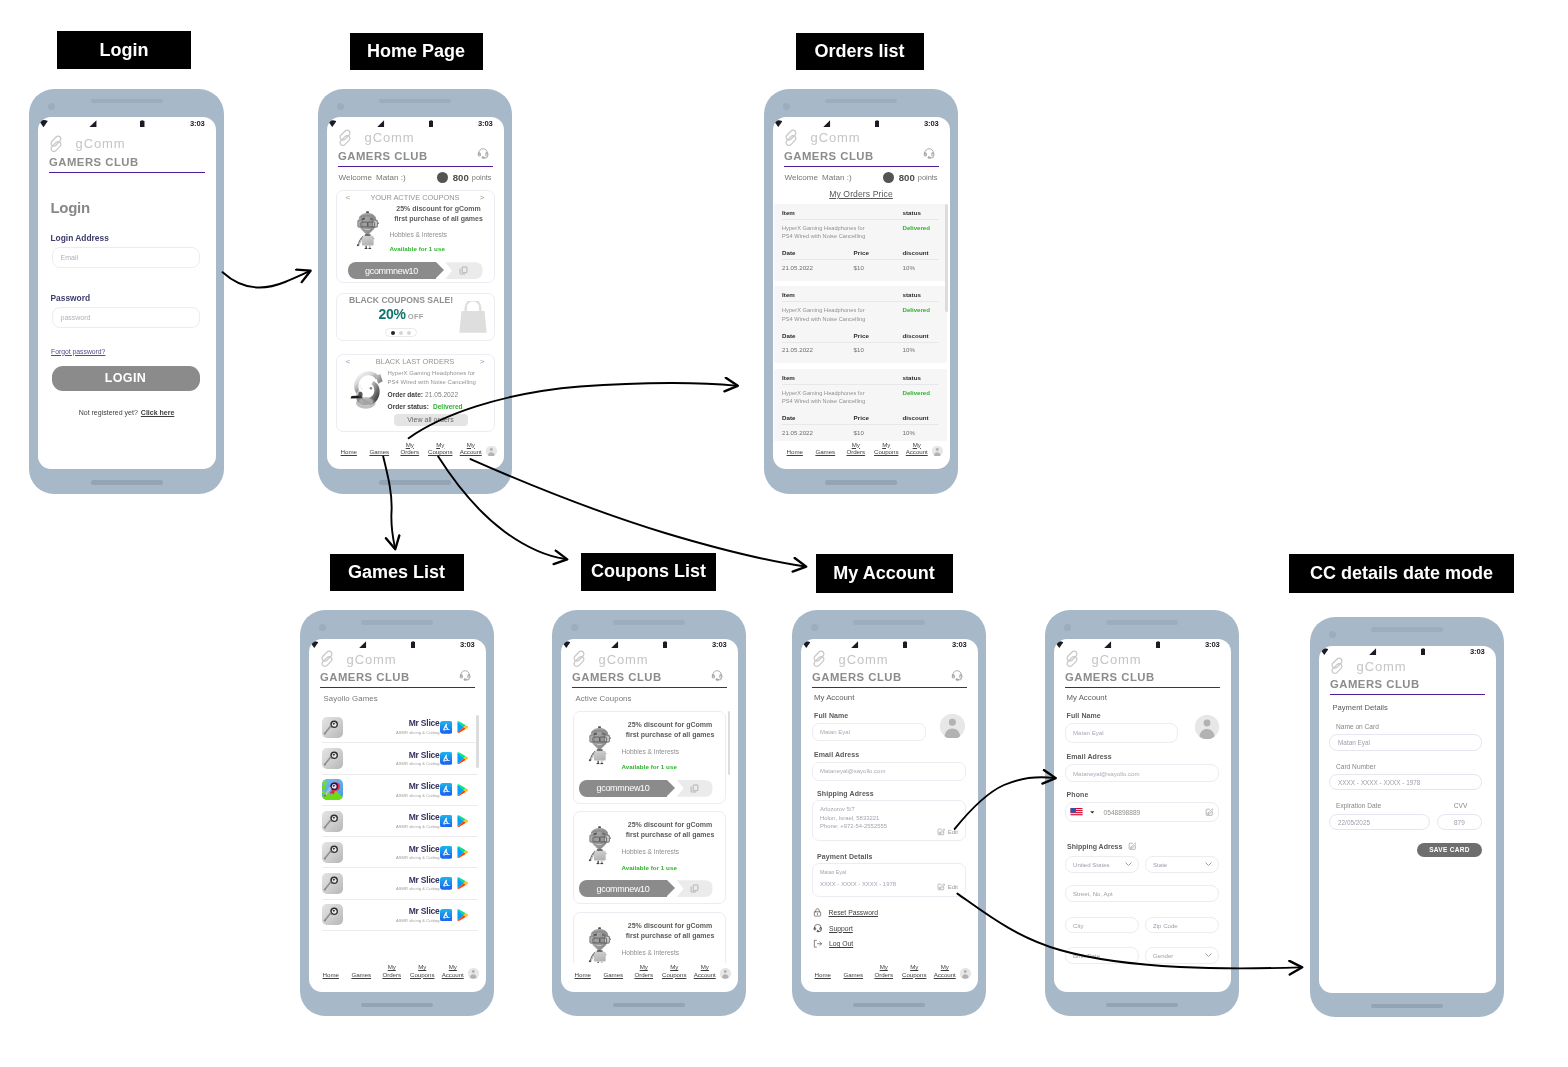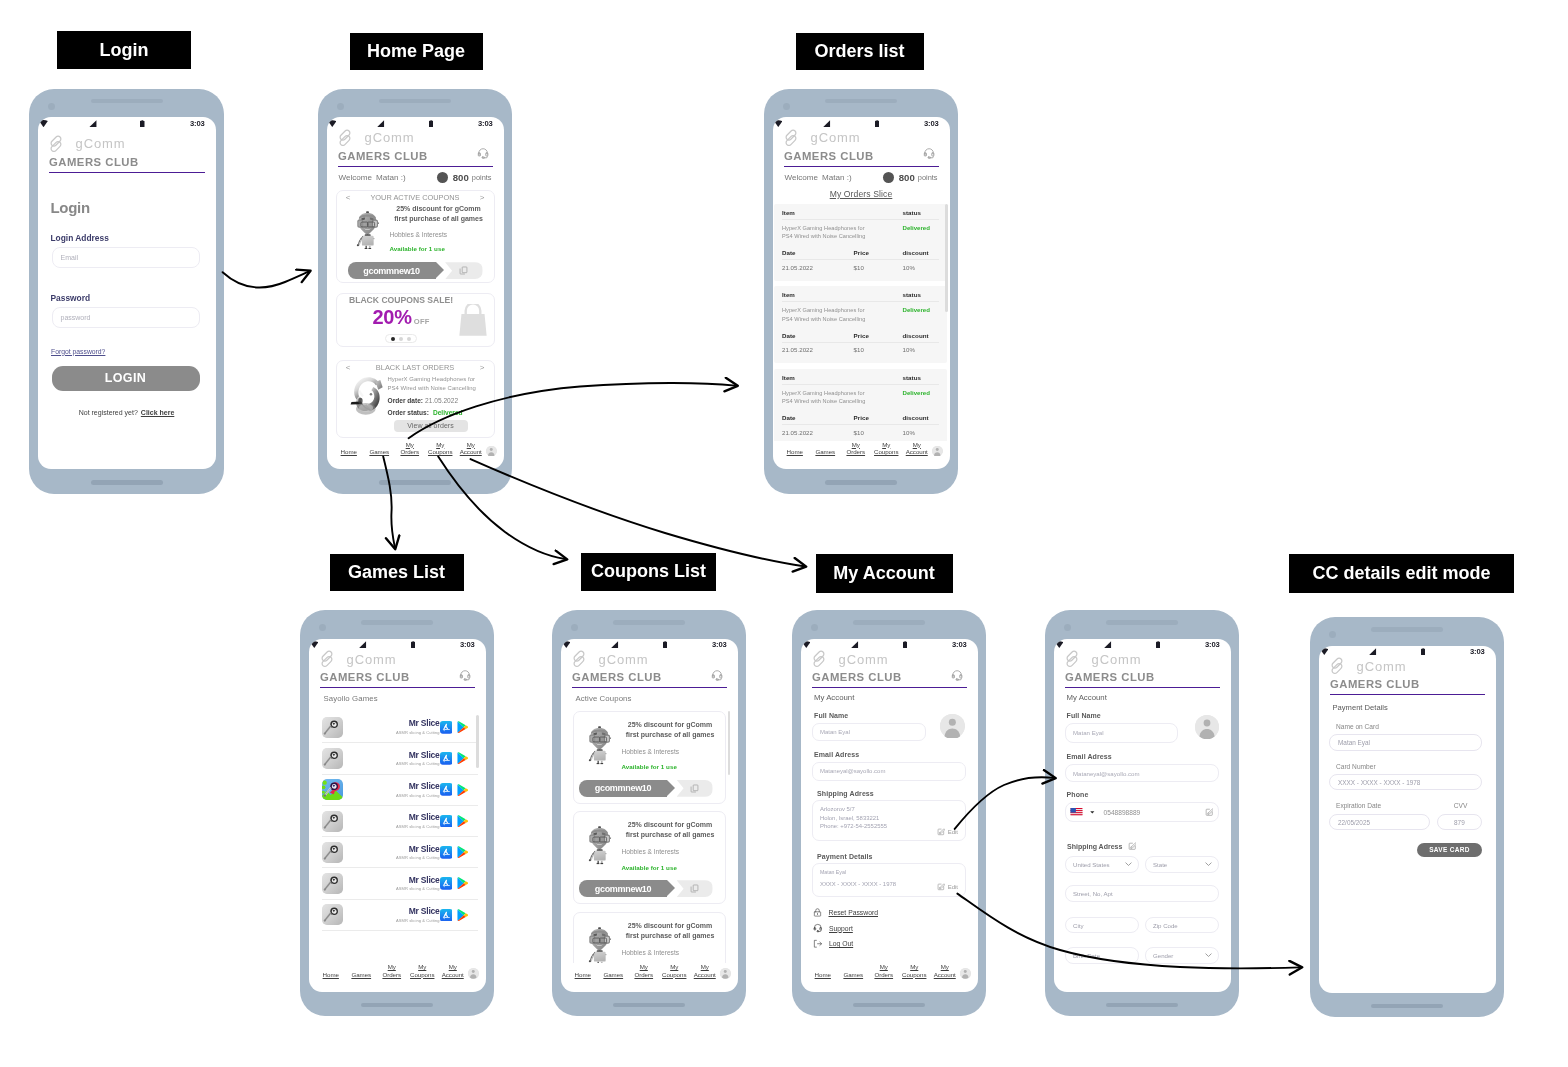--- a/index.html
+++ b/index.html
@@ -45,32 +45,32 @@
   .cardhdr .ttl{font-size:7.4px;color:#949494;letter-spacing:0px;flex:1;text-align:center;}
   .cardhdr .arw{font-size:8px;color:#9a9a9a;width:9px;text-align:center;}
 
   .cpnbody{display:flex;padding:0 6px 0 9px;}
   .robot{width:44px;flex:0 0 44px;display:flex;align-items:flex-start;justify-content:center;padding-top:2px;box-sizing:border-box;}
   .cpntxt{flex:1;padding-top:1px;}
   .cpnbig{width:89px;margin:0 auto;font-size:7px;color:#5d5d5d;font-weight:bold;line-height:1.45;text-align:center;letter-spacing:0px;padding-top:1px;}
   .cpnsub{font-size:6.6px;color:#8f8f8f;margin-top:7px;letter-spacing:0px;line-height:1;}
   .cpnav{font-size:6.2px;color:#2bb32b;font-weight:bold;margin-top:7.5px;letter-spacing:.05px;line-height:1;}
   .codewrap{display:flex;margin:6px 11px 3px 11px;height:17px;position:relative;}
-  .codelbl{background:#8b8b8b;color:#fff;font-size:9px;font-weight:bold;display:flex;align-items:center;
+  .codelbl{background:#8b8b8b;color:#fff;font-size:9px;font-weight:normal;display:flex;align-items:center;
            justify-content:center;letter-spacing:-.3px;position:relative;z-index:2;width:88px;border-radius:8px 0 0 8px;}
   .codelbl:after{content:'';position:absolute;left:100%;top:0;width:0;height:0;
            border-top:8.5px solid transparent;border-bottom:8.5px solid transparent;border-left:8px solid #8b8b8b;}
   .codebtn{flex:1;background:#ebebeb;display:flex;align-items:center;justify-content:center;margin-left:9.6px;
            clip-path:polygon(0 0,100% 0,100% 17px,0 17px,7px 8.5px);border-radius:0 8px 8px 0;}
 
   .banner{display:flex;align-items:center;padding:1px 6px 1px 8px;}
   .bannertxt{flex:1;text-align:center;}
   .bf{font-size:8.6px;font-weight:bold;color:#8f8f8f;letter-spacing:0px;white-space:nowrap;}
   .pctrow{display:flex;align-items:baseline;justify-content:center;margin-top:2px;}
-  .pct{font-size:20px;font-weight:bold;color:#a21caf;letter-spacing:-.2px;line-height:1;}
+  .pct{font-size:14px;font-weight:bold;color:#0f766e;letter-spacing:-.2px;line-height:1;}
   .pctoff{font-size:7.6px;font-weight:bold;color:#a6a6a6;letter-spacing:.2px;margin-left:2px;}
   .dots{display:inline-flex;align-items:center;gap:4.2px;background:#fff;border:1px solid #eaeaea;border-radius:6px;padding:1.3px 5px;margin-top:1px;line-height:0;}
   .dots i{width:4.2px;height:4.2px;border-radius:50%;background:#d6d6d6;display:block;}
   .dots i.on{background:#262626;}
 
   .ordbody{display:flex;padding:0 7px 0 4px;}
   .ordtxt{flex:1;padding-top:3px;}
   .ordttl{font-size:5.95px;color:#939393;line-height:1.42;letter-spacing:.05px;width:90px;}
   .ordline{font-size:6.6px;color:#3f3f3f;font-weight:bold;margin-top:5.5px;line-height:1;}
   .ordline span{font-weight:normal;color:#7e7e7e;margin-left:2px;}
@@ -435,21 +435,21 @@
             </svg>
           </div>
         </div>
         <div class="welcome">
           <span class="w1">Welcome</span>
           <span class="nm">Matan :)</span>
           <div class="dot"></div>
           <span class="pts">800</span>
           <span class="ptsl">points</span>
         </div>
-        <div class="pagettl"><u>My Orders Slice</u></div>
+        <div class="pagettl"><u>My Orders Price</u></div>
         <div class="olist">
           <div class="ocard">
             <div class="orow">
               <div class="ohd c1">Item</div>
               <div class="ohd c3">status</div>
             </div>
             <div class="osep"></div>
             <div class="orow" style="margin-top: 4px;">
               <div class="oitem">HyperX Gaming Headphones for PS4 Wired with Noise Cancelling</div>
               <div class="ostat">Delivered</div>
@@ -1605,21 +1605,21 @@
         </div>
         <div class="savebtn" style="margin: 12.7px 14px 0px auto; width: 64.1px; height: 14px; line-height: 14px; padding: 0px; border-radius: 7px; font-size: 6.5px; background: rgb(110, 110, 110); letter-spacing: 0.3px;">SAVE CARD</div>
       </div>
     </div>
     <div class="flabel" style="left: 57px; top: 31px; width: 134px; height: 38px;">Login</div>
     <div class="flabel" style="left: 349.5px; top: 32.5px; width: 133px; height: 37px;">Home Page</div>
     <div class="flabel" style="left: 795.5px; top: 32.5px; width: 128px; height: 37px;">Orders list</div>
     <div class="flabel" style="left: 329.5px; top: 553.5px; width: 134px; height: 37px;">Games List</div>
     <div class="flabel" style="left: 581px; top: 553px; width: 135px; height: 37.5px;">Coupons List</div>
     <div class="flabel" style="left: 815.5px; top: 553.5px; width: 137px; height: 39.5px;">My Account</div>
-    <div class="flabel" style="left: 1288.9px; top: 554px; width: 225.3px; height: 39.2px;">CC details edit mode</div>
+    <div class="flabel" style="left: 1288.9px; top: 554px; width: 225.3px; height: 39.2px;">CC details date mode</div>
     <svg class="arrows">
       <defs>
         <marker id="ah" markerWidth="9" markerHeight="9" refX="6.2" refY="4.2" orient="auto">
           <path d="M0.7,0.6 L7.4,4.2 L0.7,7.8" fill="none" stroke="#000" stroke-width="1.25" stroke-linecap="round" stroke-linejoin="round"></path>
         </marker>
       </defs>
       <path d="M222.6,272.2 C241,289 262,291.5 285,282 C295,277.8 302,274.5 308.5,271.6" fill="none" stroke="#000" stroke-width="1.9" stroke-linecap="round" marker-end="url(#ah)"></path>
       <path d="M408.6,438.2 C440,416 500,393 580,386.5 C650,381.2 706,382.6 735.5,385.6" fill="none" stroke="#000" stroke-width="1.9" stroke-linecap="round" marker-end="url(#ah)"></path>
       <path d="M383.2,456.6 C388.5,478 392.5,495 391.5,512 C390.8,525 392.5,536 394.8,547" fill="none" stroke="#000" stroke-width="1.9" stroke-linecap="round" marker-end="url(#ah)"></path>
       <path d="M438.2,456.6 C455,483 478,512 505,532 C527,548 549,556.5 565,559" fill="none" stroke="#000" stroke-width="1.9" stroke-linecap="round" marker-end="url(#ah)"></path>

